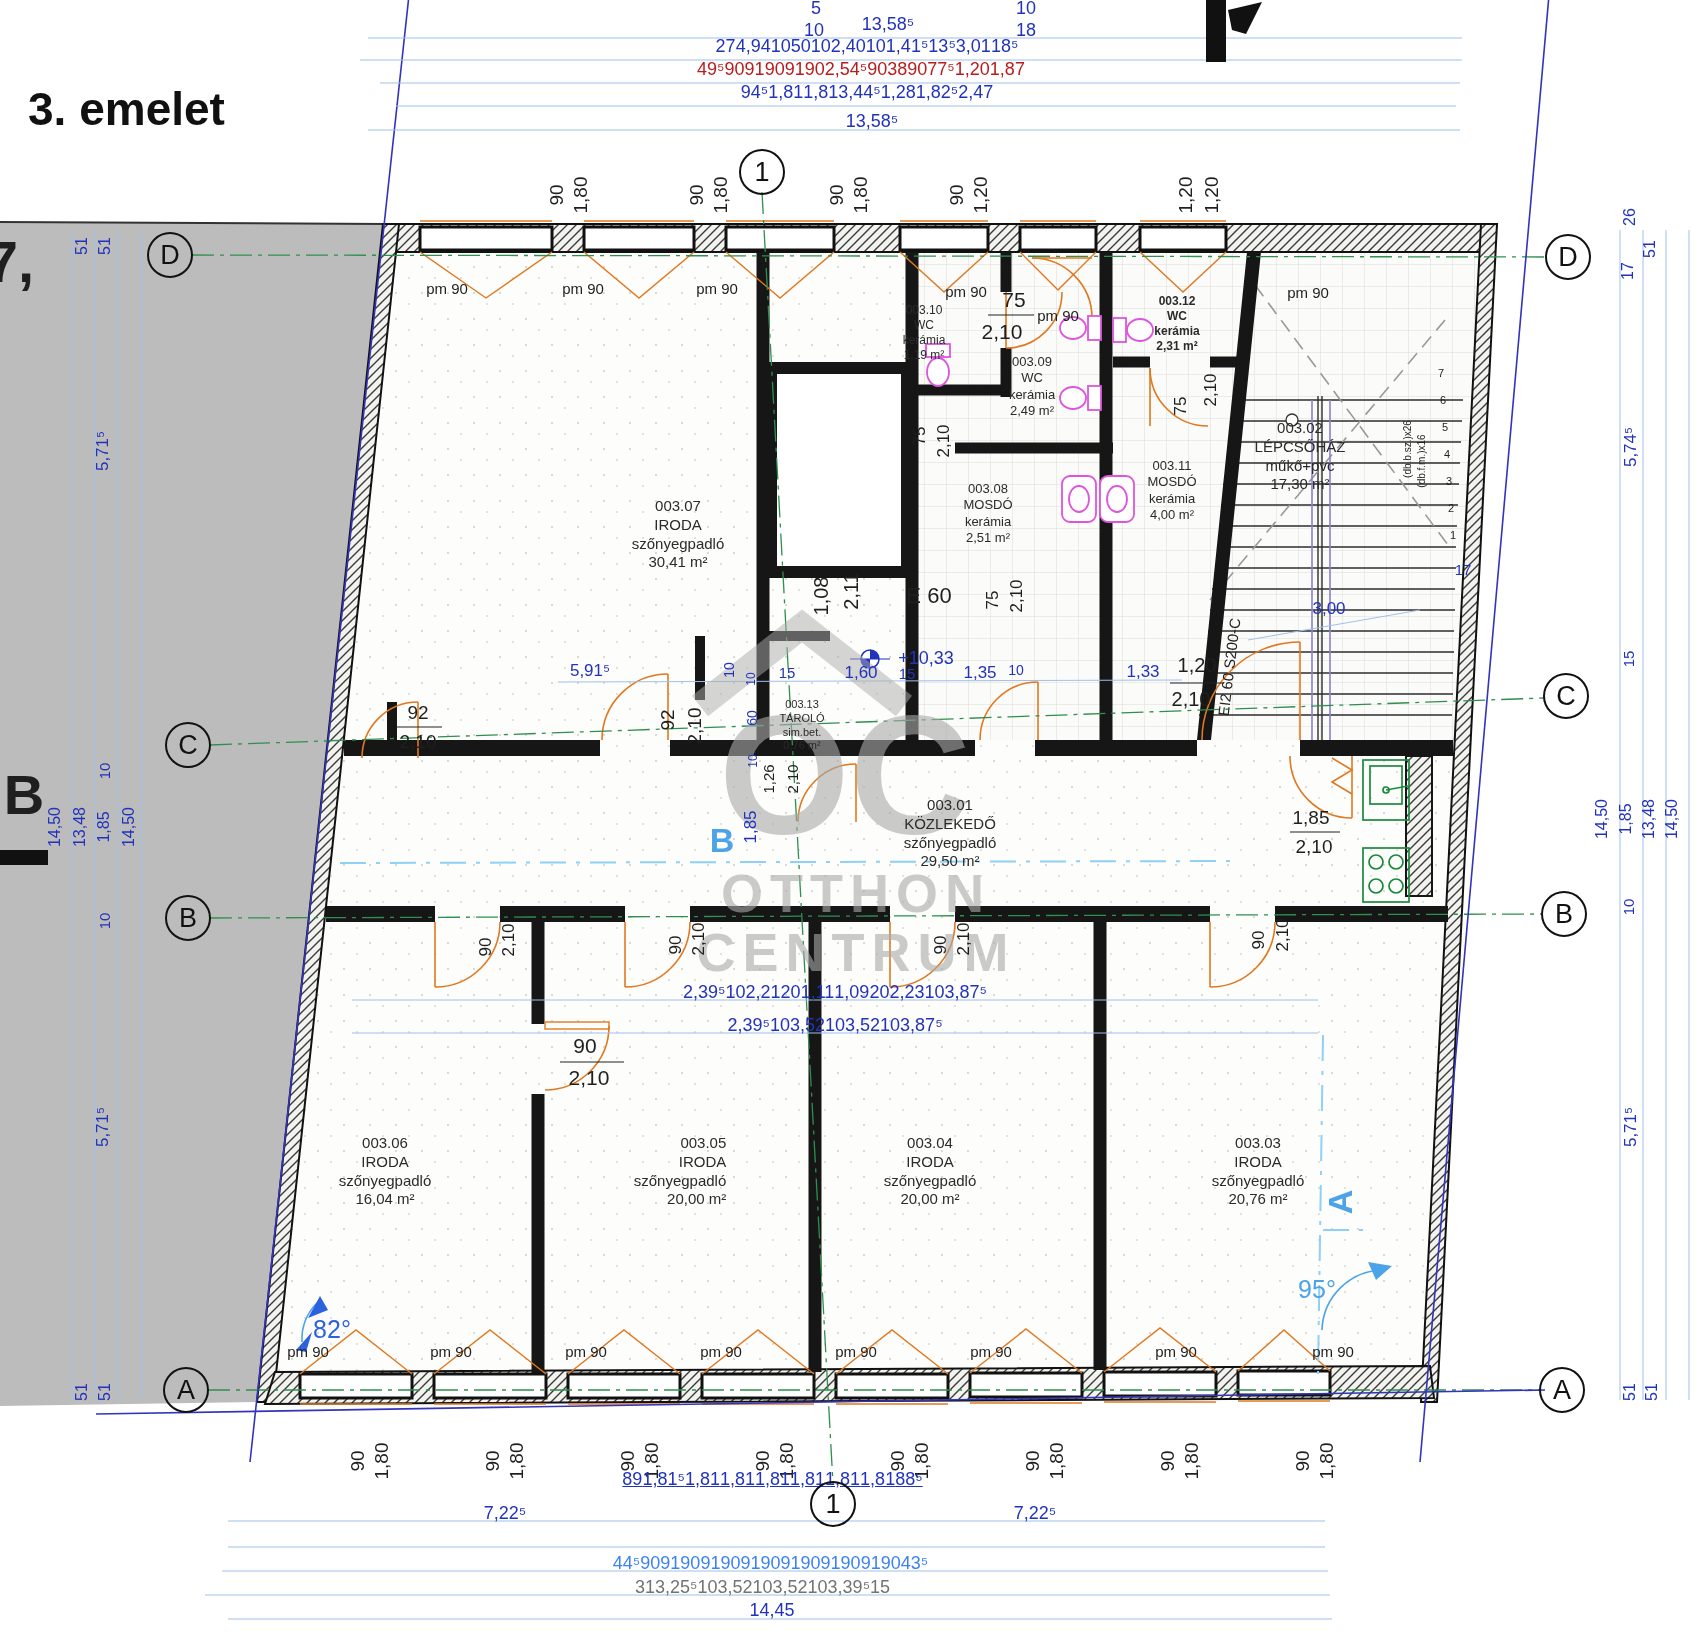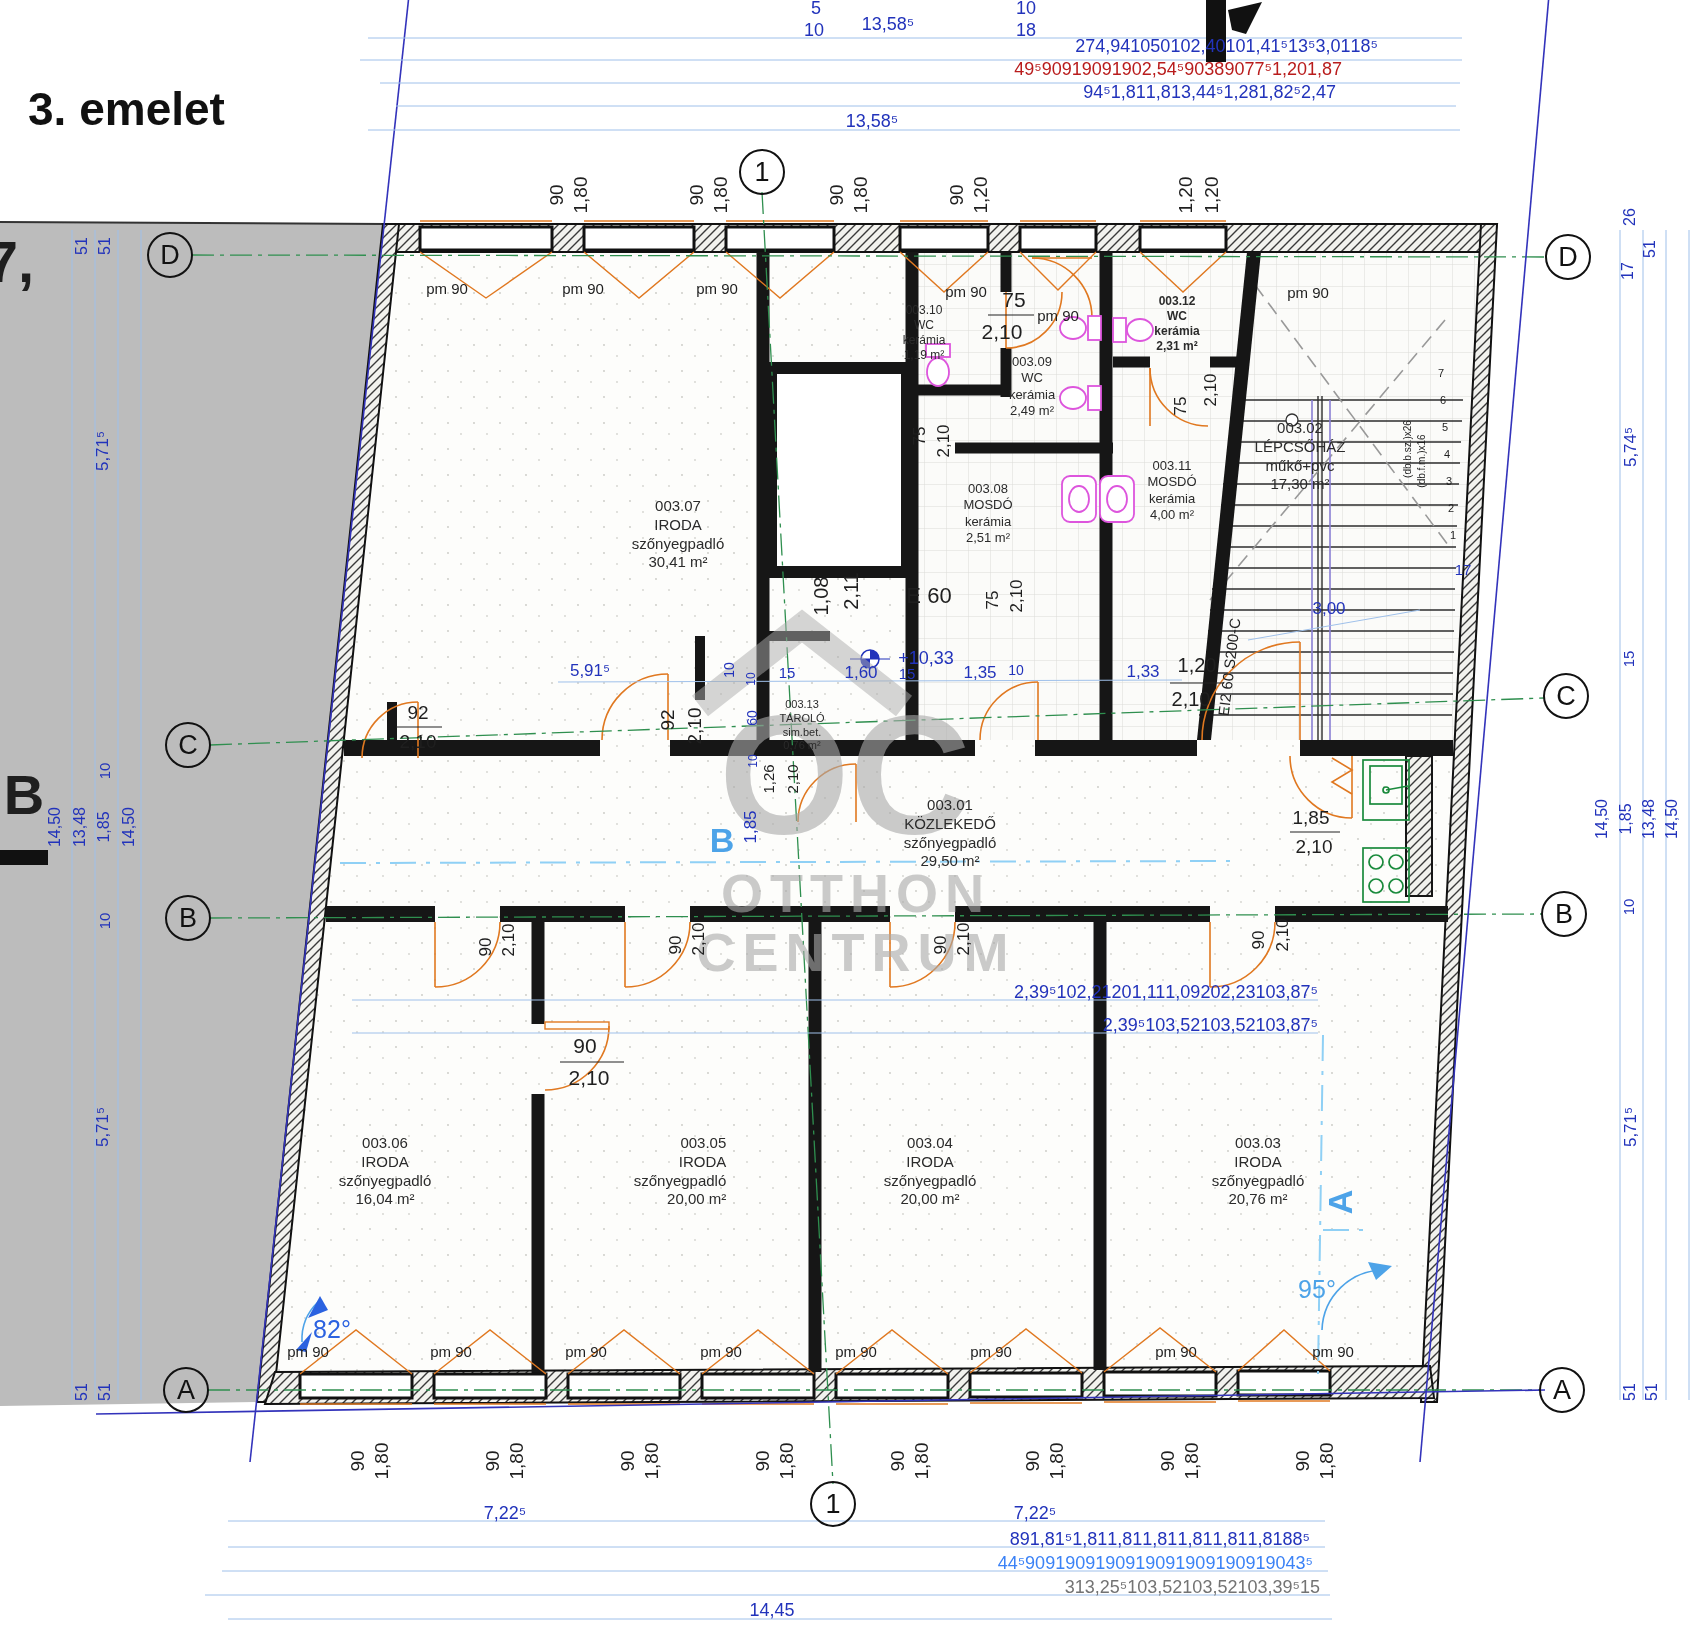--- a/index.html
+++ b/index.html
@@ -4,21 +4,21 @@
 <style>
   html,body{margin:0;padding:0;background:#fff;}
   #canvas{position:relative;width:1708px;height:1639px;overflow:hidden;background:#ffffff;
           font-family:"Liberation Sans",sans-serif;}
   svg{position:absolute;left:0;top:0;z-index:1;}
   #wm{position:absolute;left:0;top:0;z-index:2;pointer-events:none;}
   #overlay{position:absolute;left:0;top:0;width:100%;height:100%;z-index:3;}
   .lbl{position:absolute;white-space:nowrap;line-height:1;transform:translate(-50%,-50%);}
   .rot{transform:translate(-50%,-50%) rotate(-90deg);}
   .rot83{transform:translate(-50%,-50%) rotate(-83deg);}
-  .chain{position:absolute;display:flex;justify-content:flex-end;transform:translateY(-50%);
+  .chain{position:absolute;display:flex;justify-content:center;transform:translateY(-50%);
          font-size:18px;line-height:1;}
   .chain.around{justify-content:space-around;}
   .chain span{white-space:nowrap;}
   .axis-circle{position:absolute;width:42px;height:42px;border:2px solid #111;border-radius:50%;
          background:transparent;display:flex;align-items:center;justify-content:center;
          font-size:27px;color:#111;transform:translate(-50%,-50%);font-weight:400;}
   .room-block{position:absolute;transform:translateX(-50%);text-align:center;color:#2b2b2b;}
   .room-block div{line-height:1.25;white-space:nowrap;}
   #title{position:absolute;left:28px;top:82px;font-size:46px;font-weight:bold;color:#111;z-index:3;}
   .wm-txt{position:absolute;transform:translate(-50%,-50%);color:#a9a9a9;opacity:.6;font-weight:bold;}
@@ -504,21 +504,21 @@
         <span>1,81</span>
         <span>3,44⁵</span>
         <span>1,28</span>
         <span>1,82⁵</span>
         <span>2,47</span>
       </div>
       <div class="chain around" style="left: 240px; top: 1513px; width: 1060px; color: rgb(34, 51, 187);">
         <span>7,22⁵</span>
         <span>7,22⁵</span>
       </div>
-      <div class="chain" style="left: 235px; top: 1539px; width: 1075px; color: rgb(34, 51, 187);">
+      <div class="chain" style="left: 235px; top: 1479px; width: 1075px; color: rgb(34, 51, 187); text-decoration: underline;">
         <span>89</span>
         <span>1,81⁵</span>
         <span>1,81</span>
         <span>1,81</span>
         <span>1,81</span>
         <span>1,81</span>
         <span>1,81</span>
         <span>1,81</span>
         <span>88⁵</span>
       </div>

